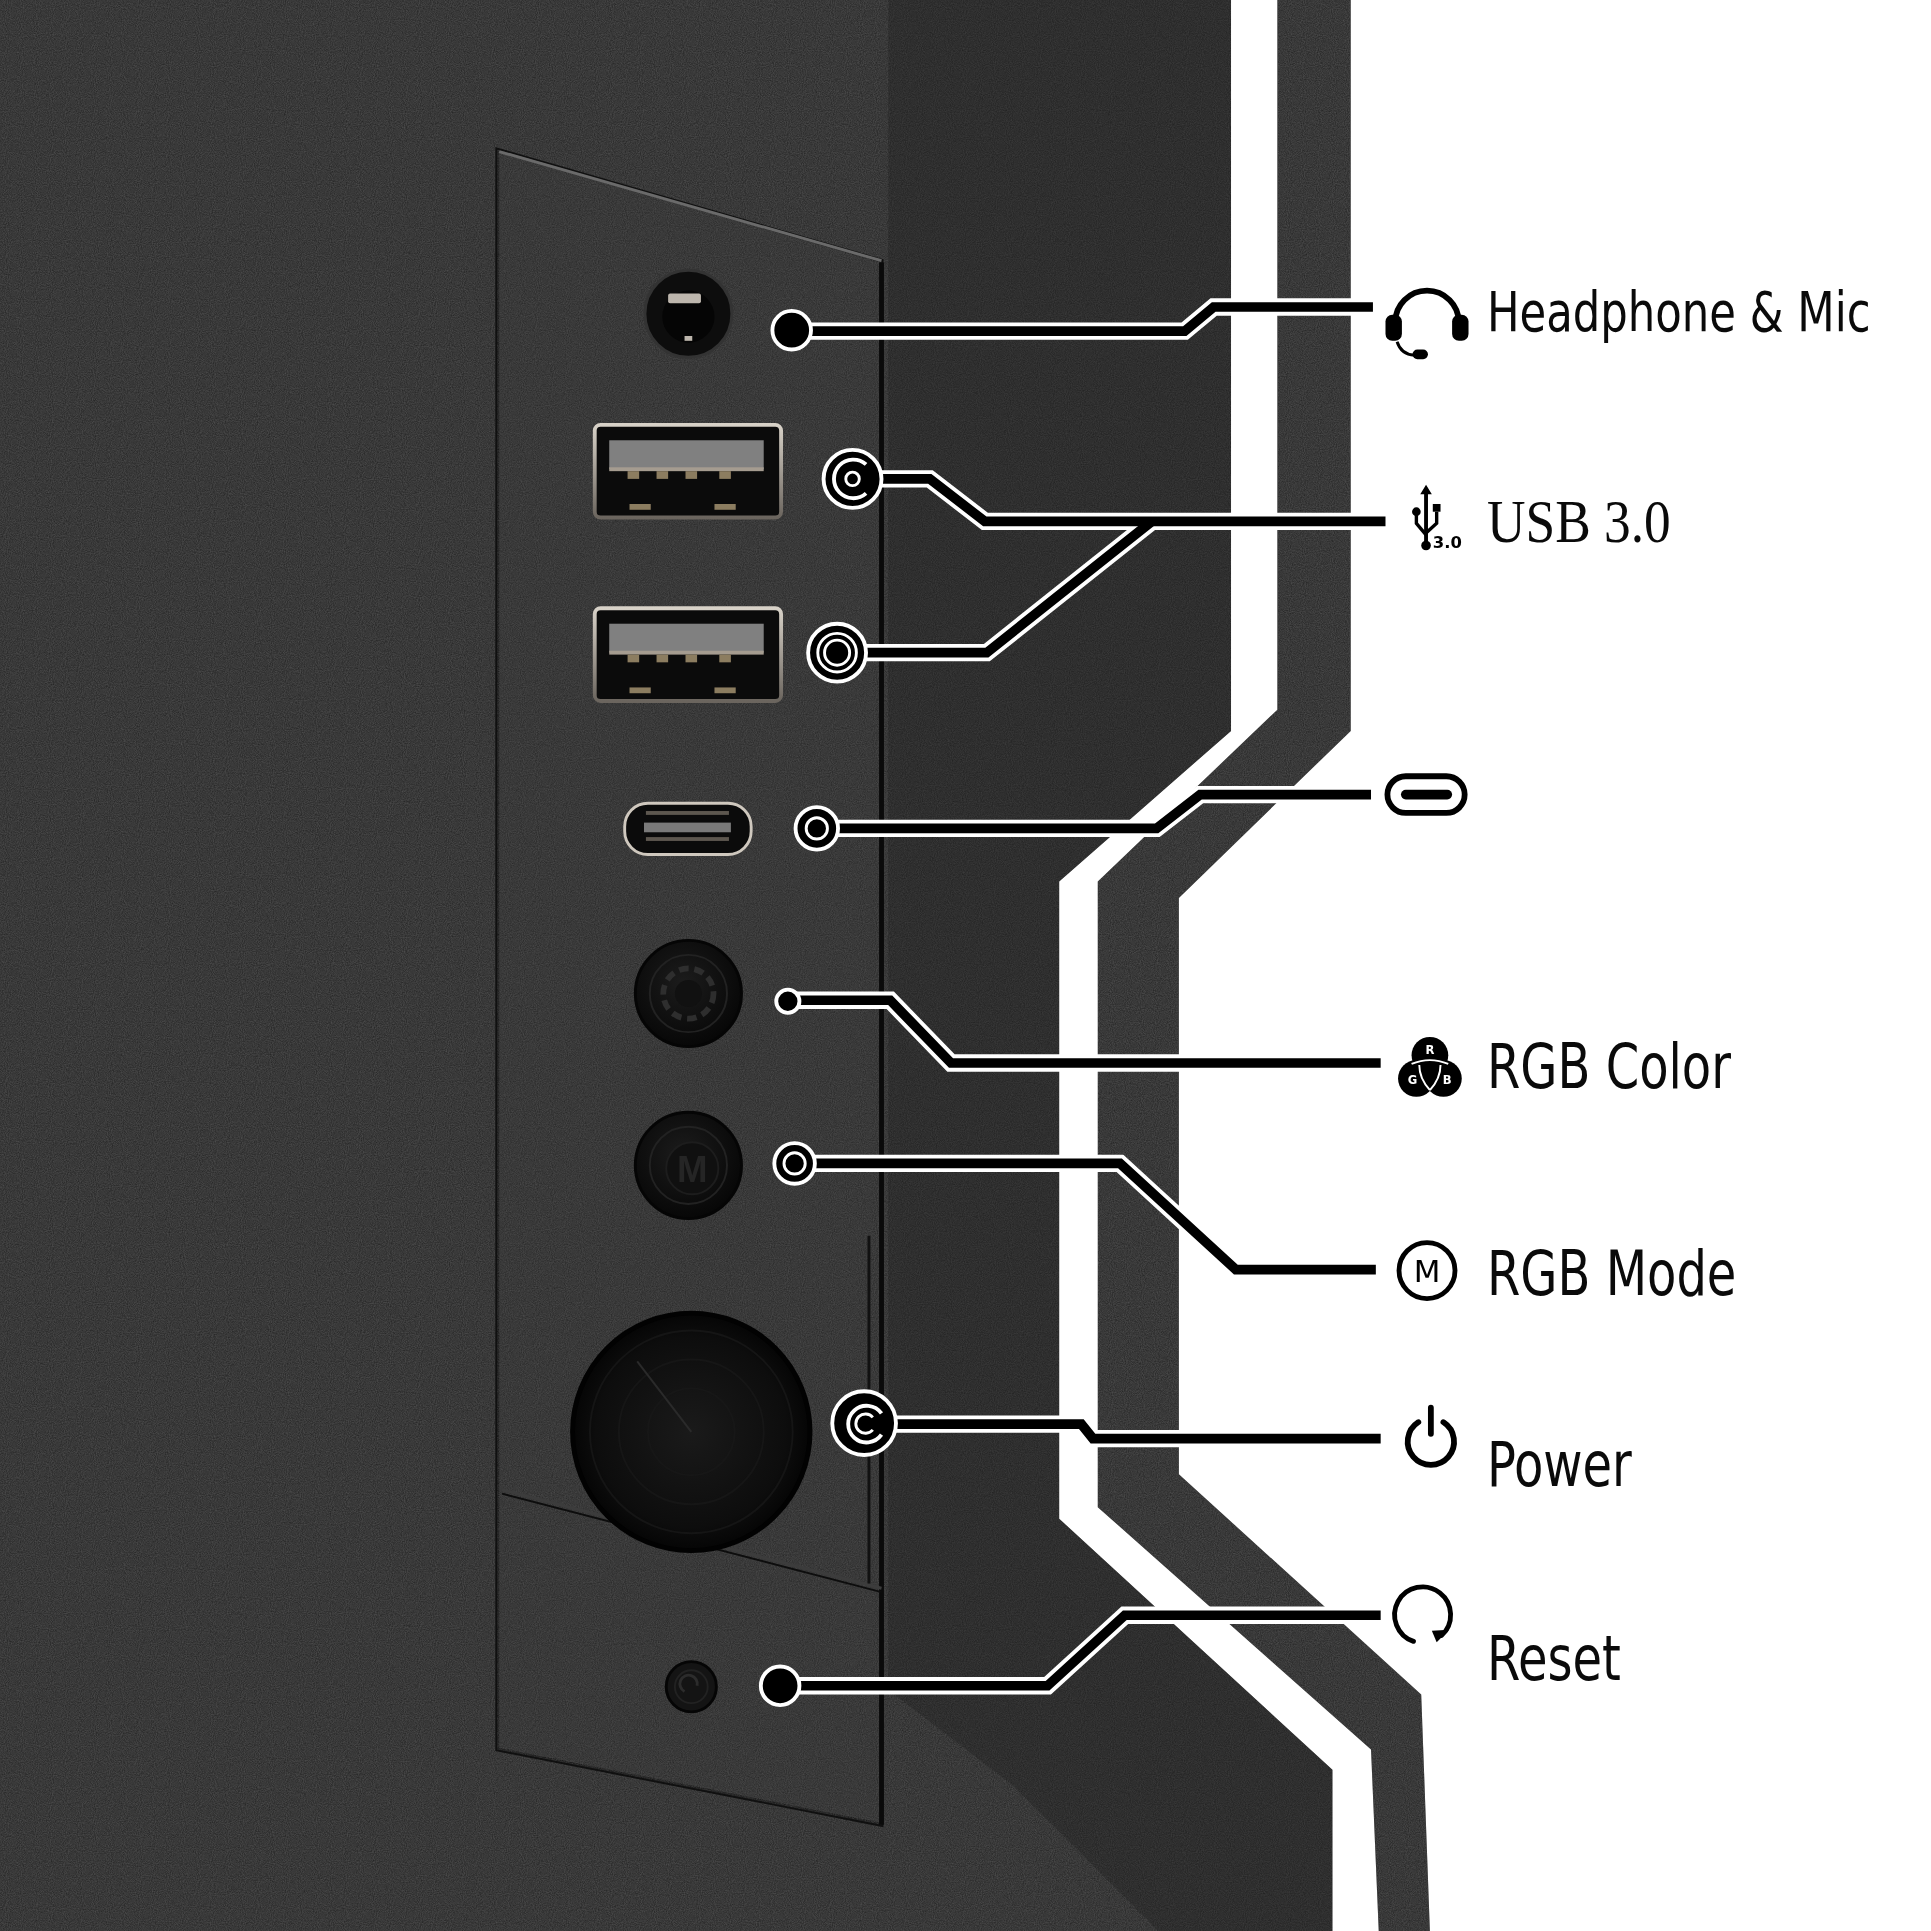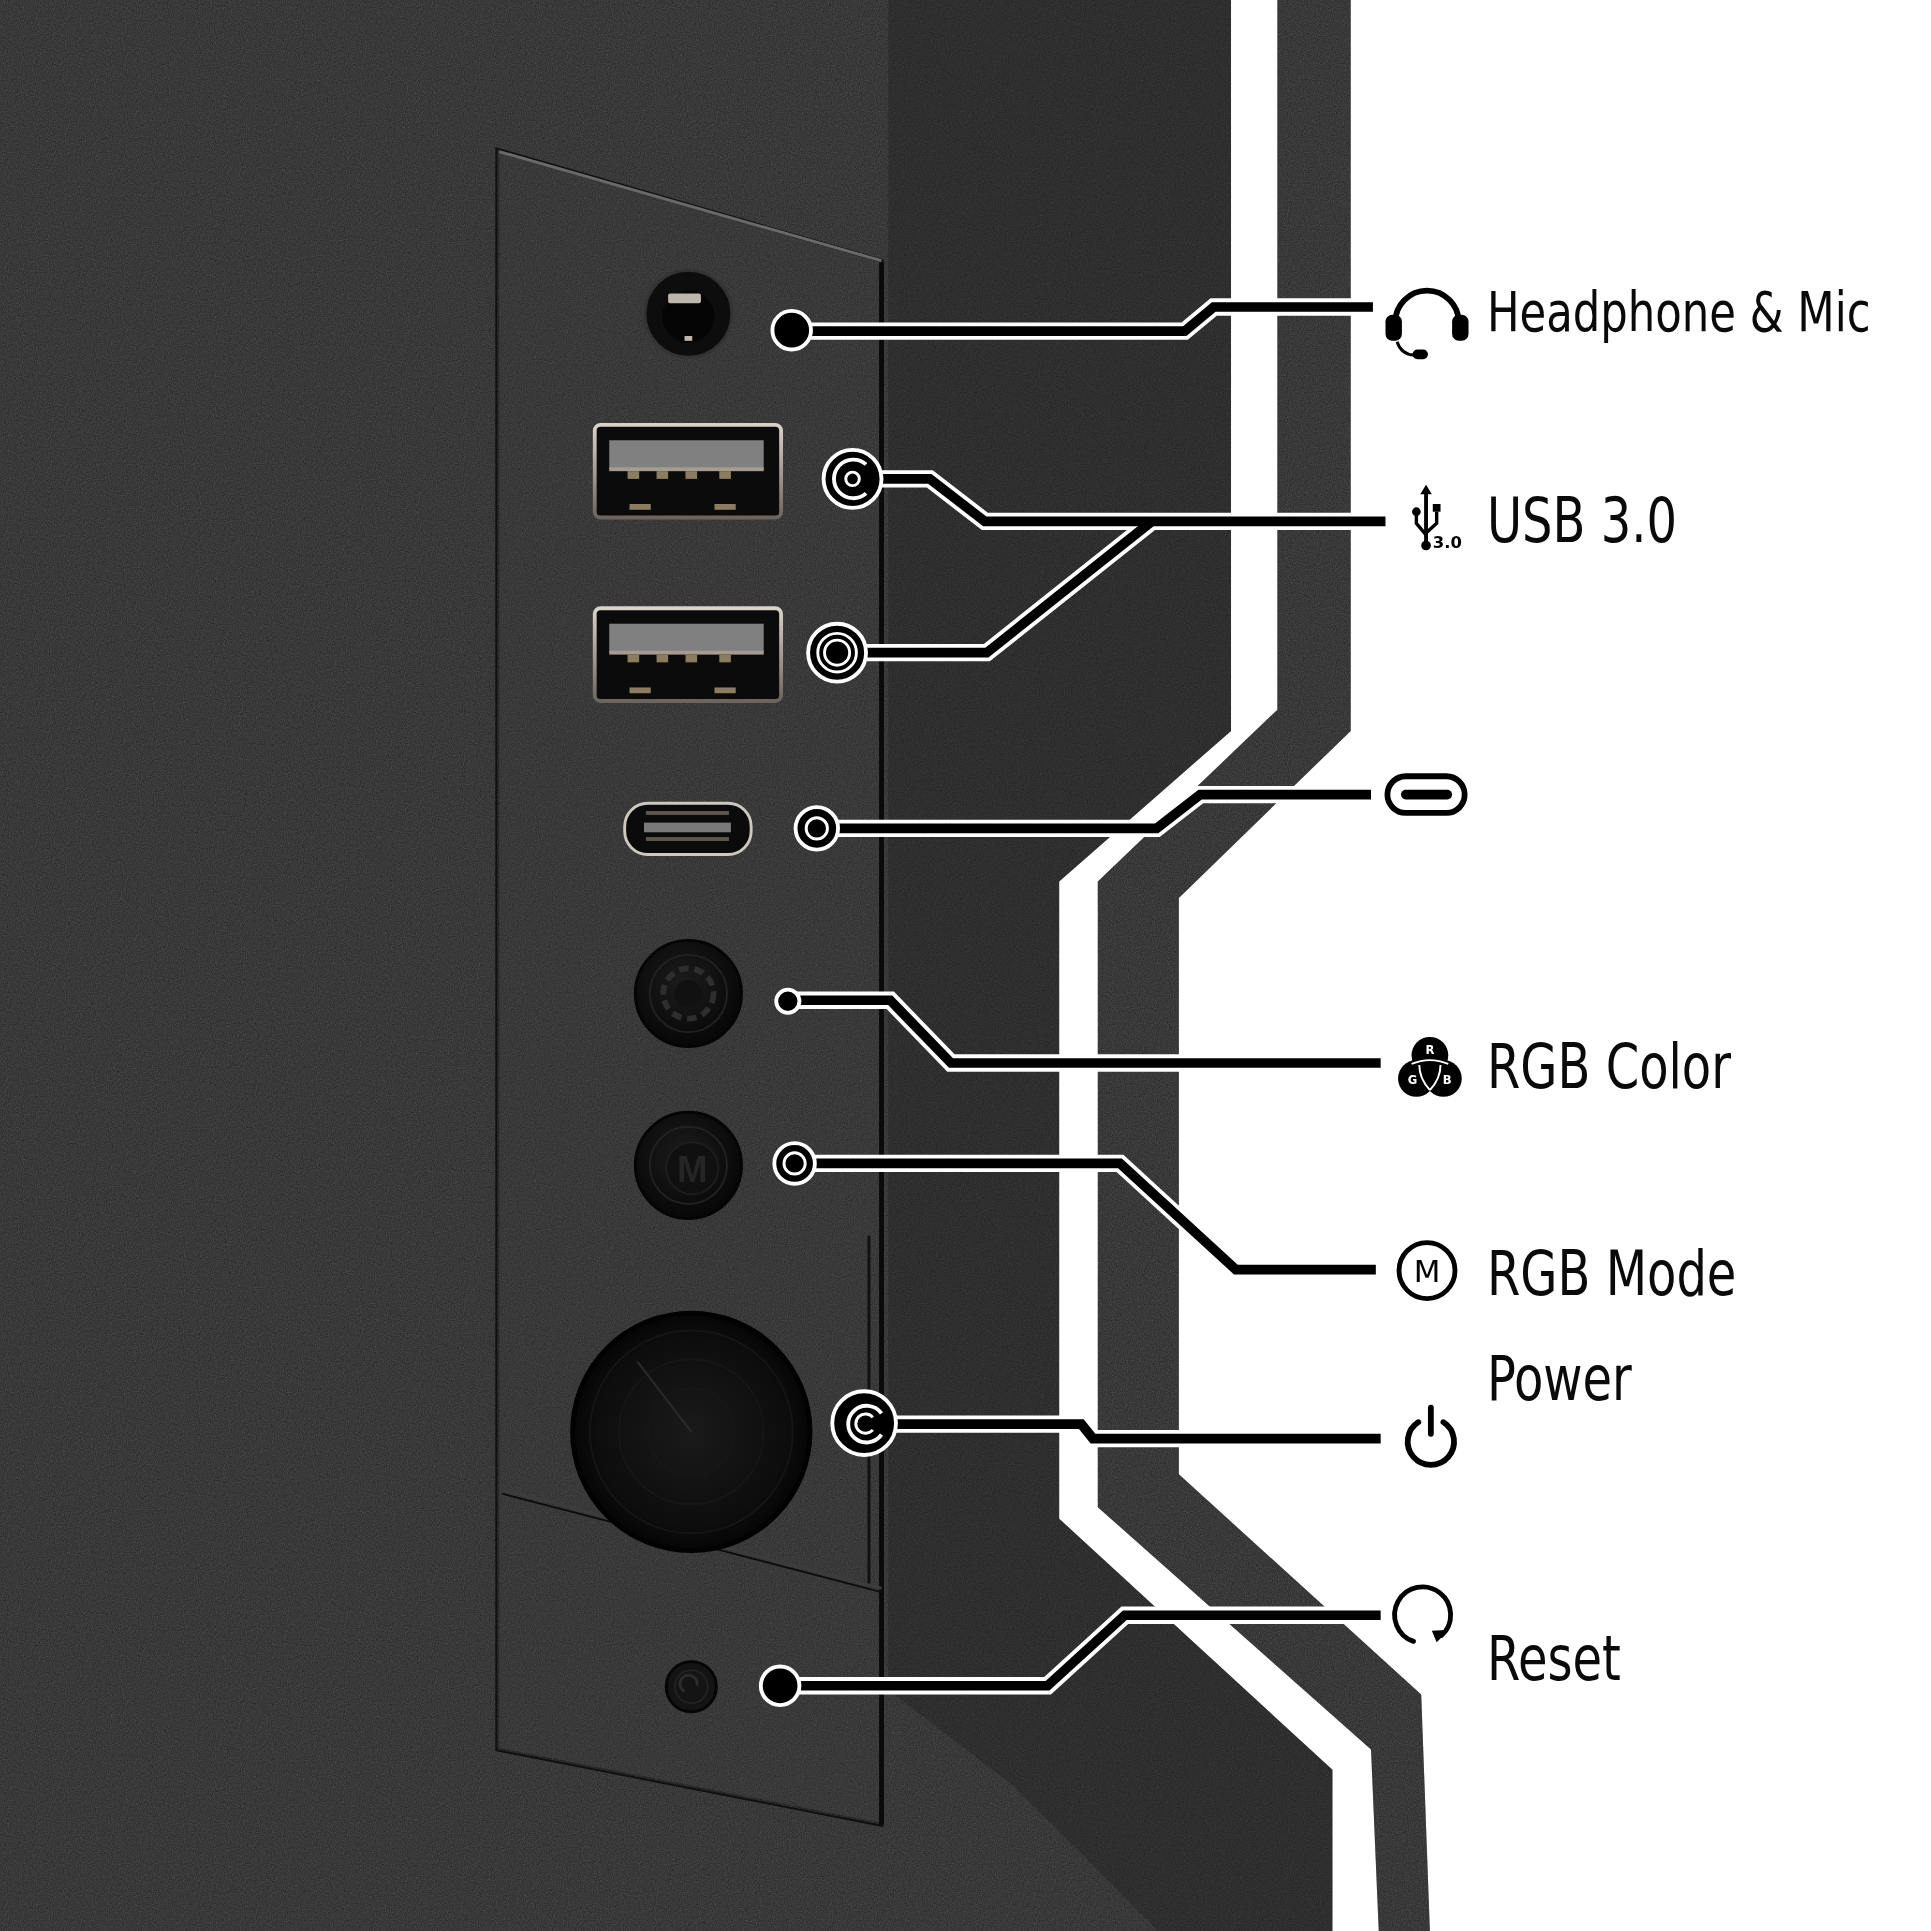--- a/index.html
+++ b/index.html
@@ -249,30 +249,30 @@
 
     <g transform="translate(1444,1637)">
       <path d="M20 63 A29 29 0 1 1 49 57" fill="none" stroke="#000" stroke-width="5" stroke-linecap="round"></path>
       <path d="M39 52 L57 51 L44 64 Z" fill="#000"></path>
     </g>
   </svg>
 
   <div class="label" style="left:1487px; top:284px;">
     <span class="big">Headphone &amp; Mic</span>
   </div>
-  <div class="label" style="left:1487px; top:490px;">
+  <div class="label" style="left:1487px; top:490px;font-family:Liberation Serif, serif;">
     <span class="big" style="font-size:62px;">USB 3.0</span>
   </div>
   <div class="label" style="left:1487px; top:1243px;">
     <span class="big" style="font-size:62px;">RGB Mode</span>
   </div>
   <div class="label" style="left:1487px; top:1036px;">
     <span class="big" style="font-size:62px;">RGB Color</span>
   </div>
-  <div class="label" style="left:1487px; top:1348px;">
+  <div class="label" style="left:1487px; top:1434px;">
     <span class="big" style="font-size:62px;">Power</span>
   </div>
   <div class="label" style="left:1487px; top:1628px;">
     <span class="big" style="font-size:62px;">Reset</span>
   </div>
 
 </div>
 
 
 </body></html>

